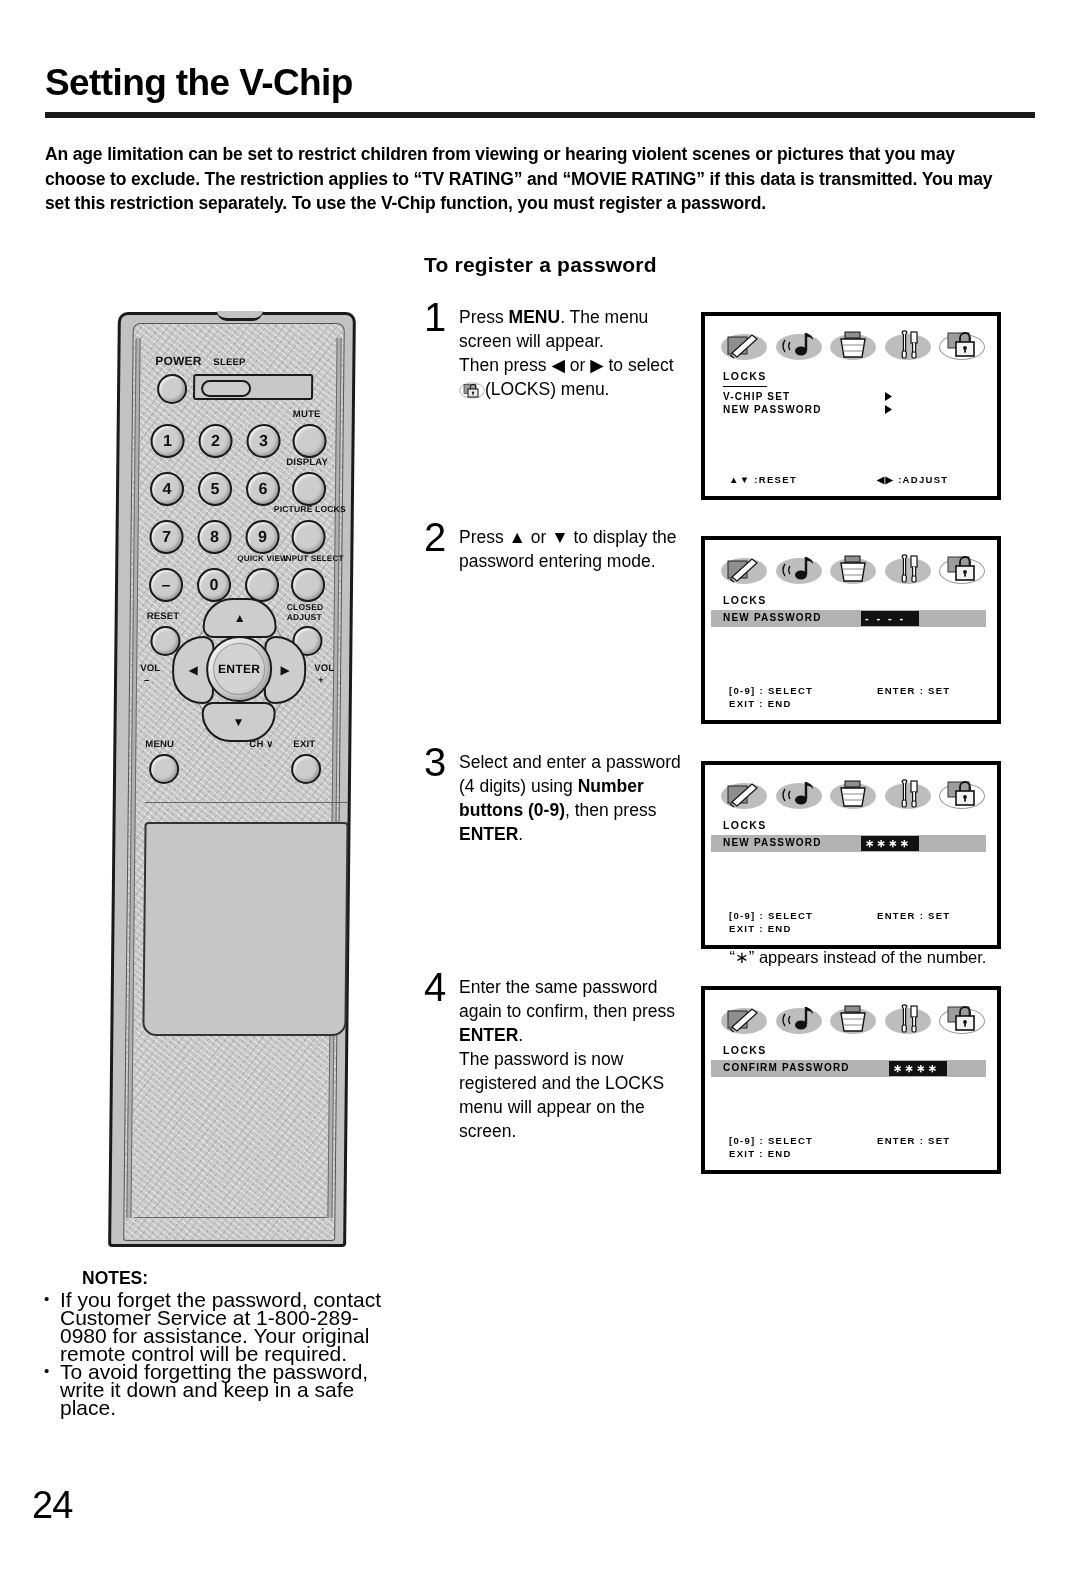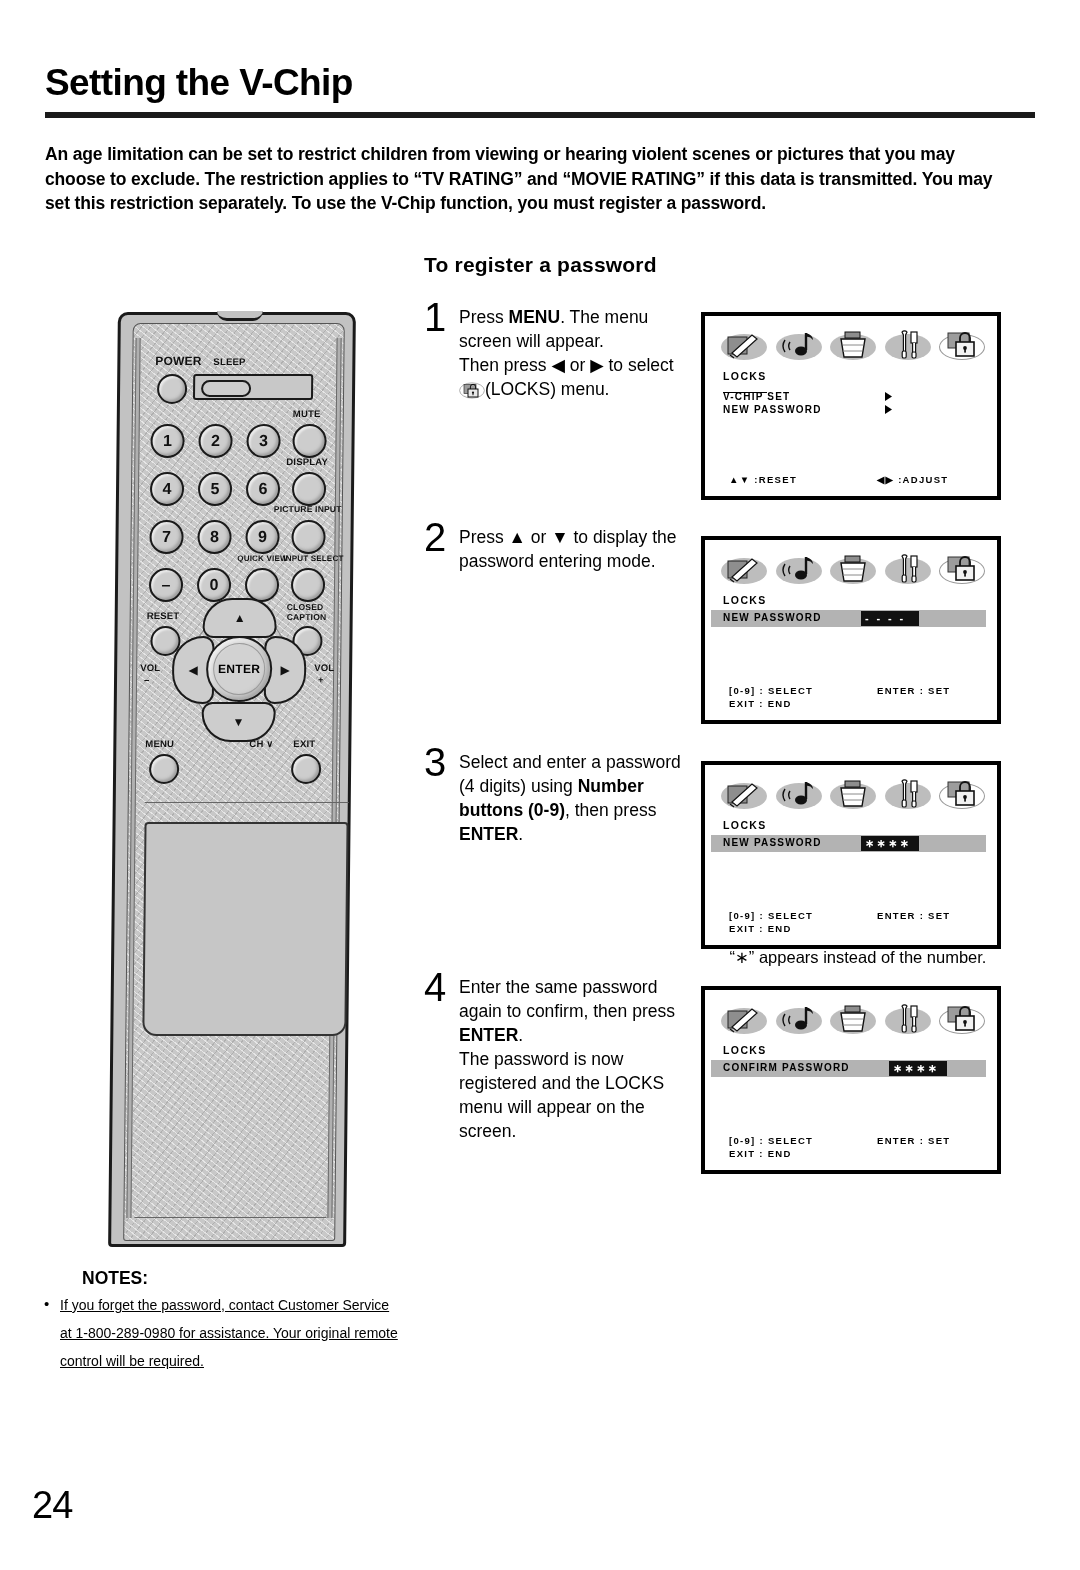--- a/index.html
+++ b/index.html
@@ -78,21 +78,21 @@
   .mi .ell {
     position:absolute; left:2px; top:6px; width:46px; height:26px;
     border-radius:50%; background:#bdbdbd;
   }
   .mi.sel .ell { background:transparent; border:1px solid #9a9a9a; }
   .mi svg { position:absolute; left:0; top:0; width:50px; height:36px; }
 
   .tv-title {
     position:absolute; left:18px; top:54px;
     font-size:10.5px; font-weight:bold; letter-spacing:1.4px;
-    border-bottom:1.6px solid #000; padding-bottom:10px;
+    border-bottom:1.6px solid #000; padding-bottom:4px;
   }
   .tv-rows {
     position:absolute; left:18px; top:74px; width:262px;
   }
   .tv-row {
     position:relative; height:13px; font-size:10px; font-weight:bold;
     letter-spacing:1.2px; line-height:13px;
   }
   .tv-row .arrow { position:absolute; left:160px; top:1px; }
   .tv-row .arrow svg { width:11px; height:11px; display:block; }
@@ -221,23 +221,22 @@
     border-top:1px solid #666;
   }
 
   
   .notes {
     position:absolute; left:42px; top:1268px; width:360px;
   }
   .notes .hd { font-size:17.5px; font-weight:bold; margin-bottom:2px;margin-left:40px; }
   .notes ul { margin:0; padding:0; list-style:none; }
   .notes li {
-    position:relative; padding-left:18px; font-size:14px; line-height:28px;
+    position:relative; padding-left:18px; font-size:21px; line-height:18px;
     margin-bottom:0;
-    text-decoration:underline;
   }
   .notes li::before {
     content:"•"; position:absolute; left:2px; top:-1px; font-size:15px;
   }
 
   .page-num {
     position:absolute; left:32px; top:1484px;
     font-size:38px; font-weight:normal; letter-spacing:-1px;
   }
 
@@ -291,38 +290,38 @@
 
       <div class="rbtn" style="left:18px; top:196px; width:34px; height:34px;">
           <span>7</span>
         </div>
       <div class="rbtn" style="left:66px; top:196px; width:34px; height:34px;">
           <span>8</span>
         </div>
       <div class="rbtn" style="left:114px; top:196px; width:34px; height:34px;">
           <span>9</span>
         </div>
-      <div class="rlbl" style="left:142px; top:180px; font-size:8.5px;">PICTURE INPUT</div>
+      <div class="rlbl" style="left:142px; top:180px; font-size:8.5px;">PICTURE LOCKS</div>
       <div class="rbtn" style="left:160px; top:196px; width:34px; height:34px;"></div>
 
       <div class="rbtn" style="left:18px; top:244px; width:34px; height:34px;">
           <span>–</span>
         </div>
       <div class="rbtn" style="left:66px; top:244px; width:34px; height:34px;">
           <span>0</span>
         </div>
       <div class="rlbl" style="left:106px; top:230px; font-size:8px;">QUICK VIEW</div>
       <div class="rbtn" style="left:114px; top:244px; width:34px; height:34px;"></div>
       <div class="rlbl" style="left:152px; top:230px; font-size:8px;">INPUT SELECT</div>
       <div class="rbtn" style="left:160px; top:244px; width:34px; height:34px;"></div>
 
       <div class="rlbl" style="left:16px; top:286px;">RESET</div>
       <div class="rbtn" style="left:20px; top:302px; width:30px; height:30px;"></div>
       <div class="rlbl" style="left:156px; top:278px; font-size:8.5px;">CLOSED</div>
-      <div class="rlbl" style="left:156px; top:288px; font-size:8.5px;">CAPTION</div>
+      <div class="rlbl" style="left:156px; top:288px; font-size:8.5px;">ADJUST</div>
       <div class="rbtn" style="left:162px; top:302px; width:30px; height:30px;"></div>
 
       <div class="rlbl" style="left:118px; top:286px;">CH ∧</div>
       <div class="rlbl" style="left:120px; top:414px;">CH ∨</div>
       <div class="rlbl" style="left:10px; top:338px;">VOL</div>
       <div class="rlbl" style="left:14px; top:350px;">–</div>
       <div class="rlbl" style="left:184px; top:338px;">VOL</div>
       <div class="rlbl" style="left:188px; top:350px;">+</div>
 
       <div class="dpad">
@@ -665,16 +664,17 @@
     <span>[0-9] : SELECT</span>
     <span class="r">ENTER : SET</span>
     <div class="l2">EXIT : END</div>
   </div>
 </div>
 
 <div class="notes">
   <div class="hd">NOTES:</div>
   <ul>
     <li>If you forget the password, contact Customer Service at 1-800-289-0980 for assistance. Your original remote control will be required.</li>
+    <li>To avoid forgetting the password, write it down and keep in a safe place.</li>
   </ul>
 </div>
 
 <div class="page-num">24</div>
 
 </body></html>

